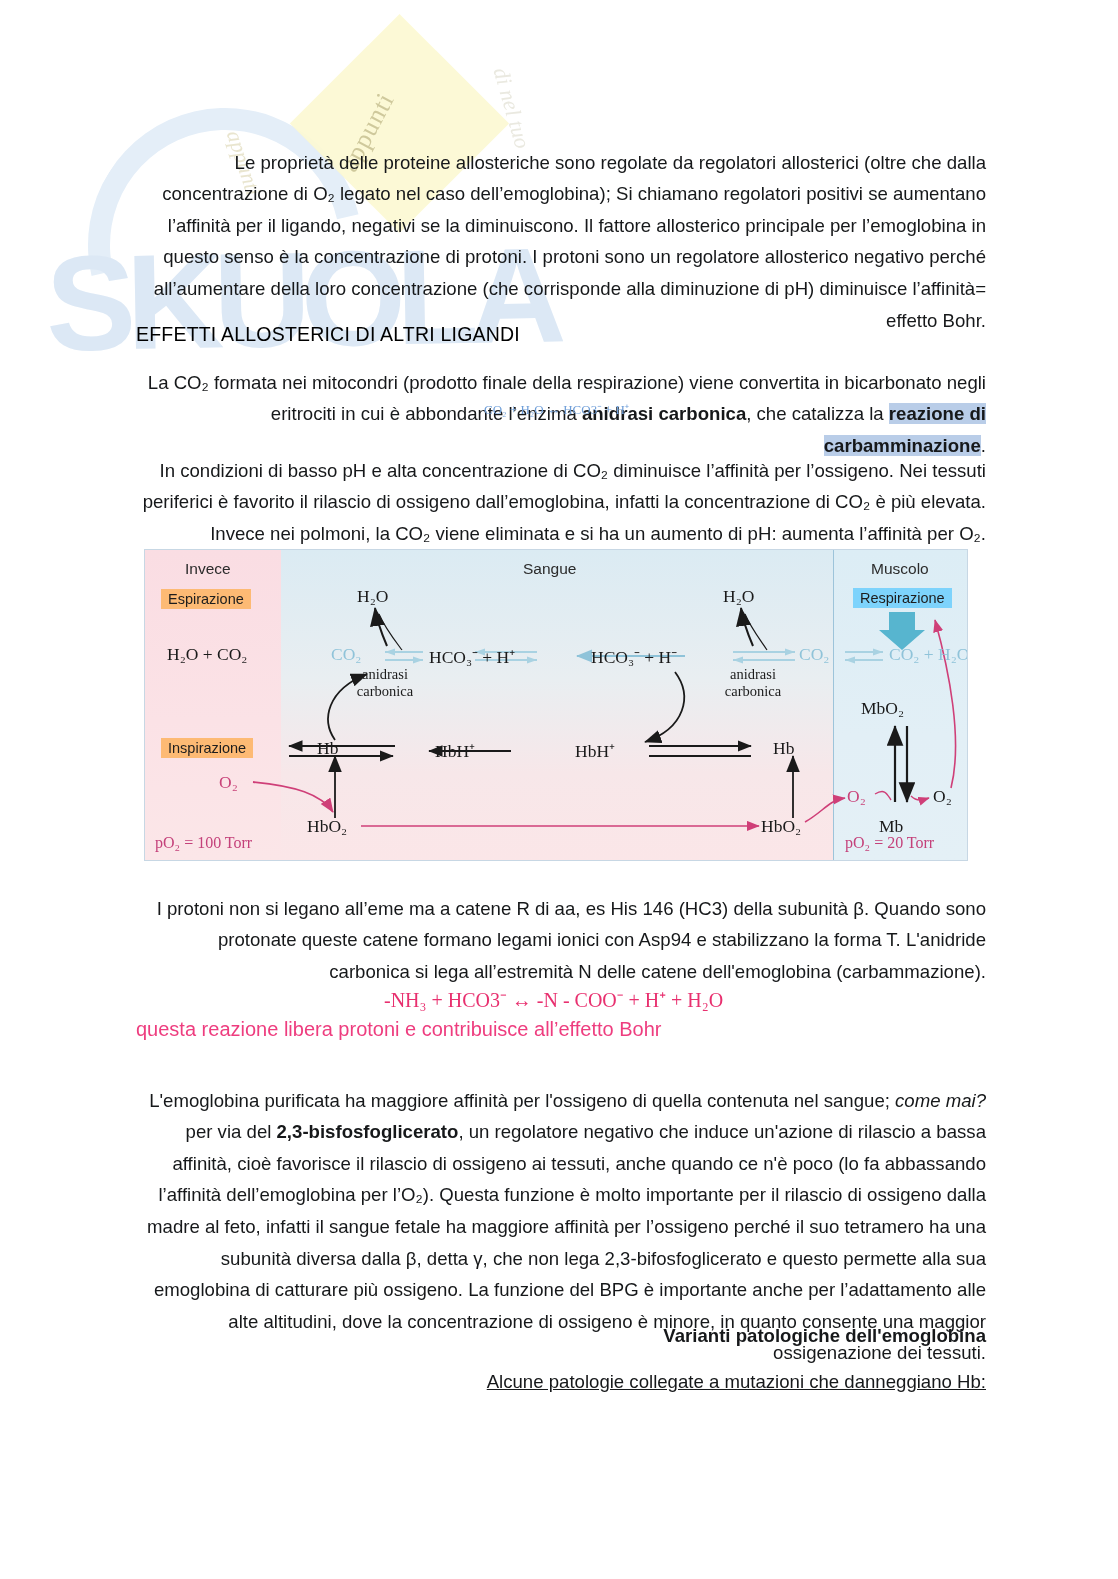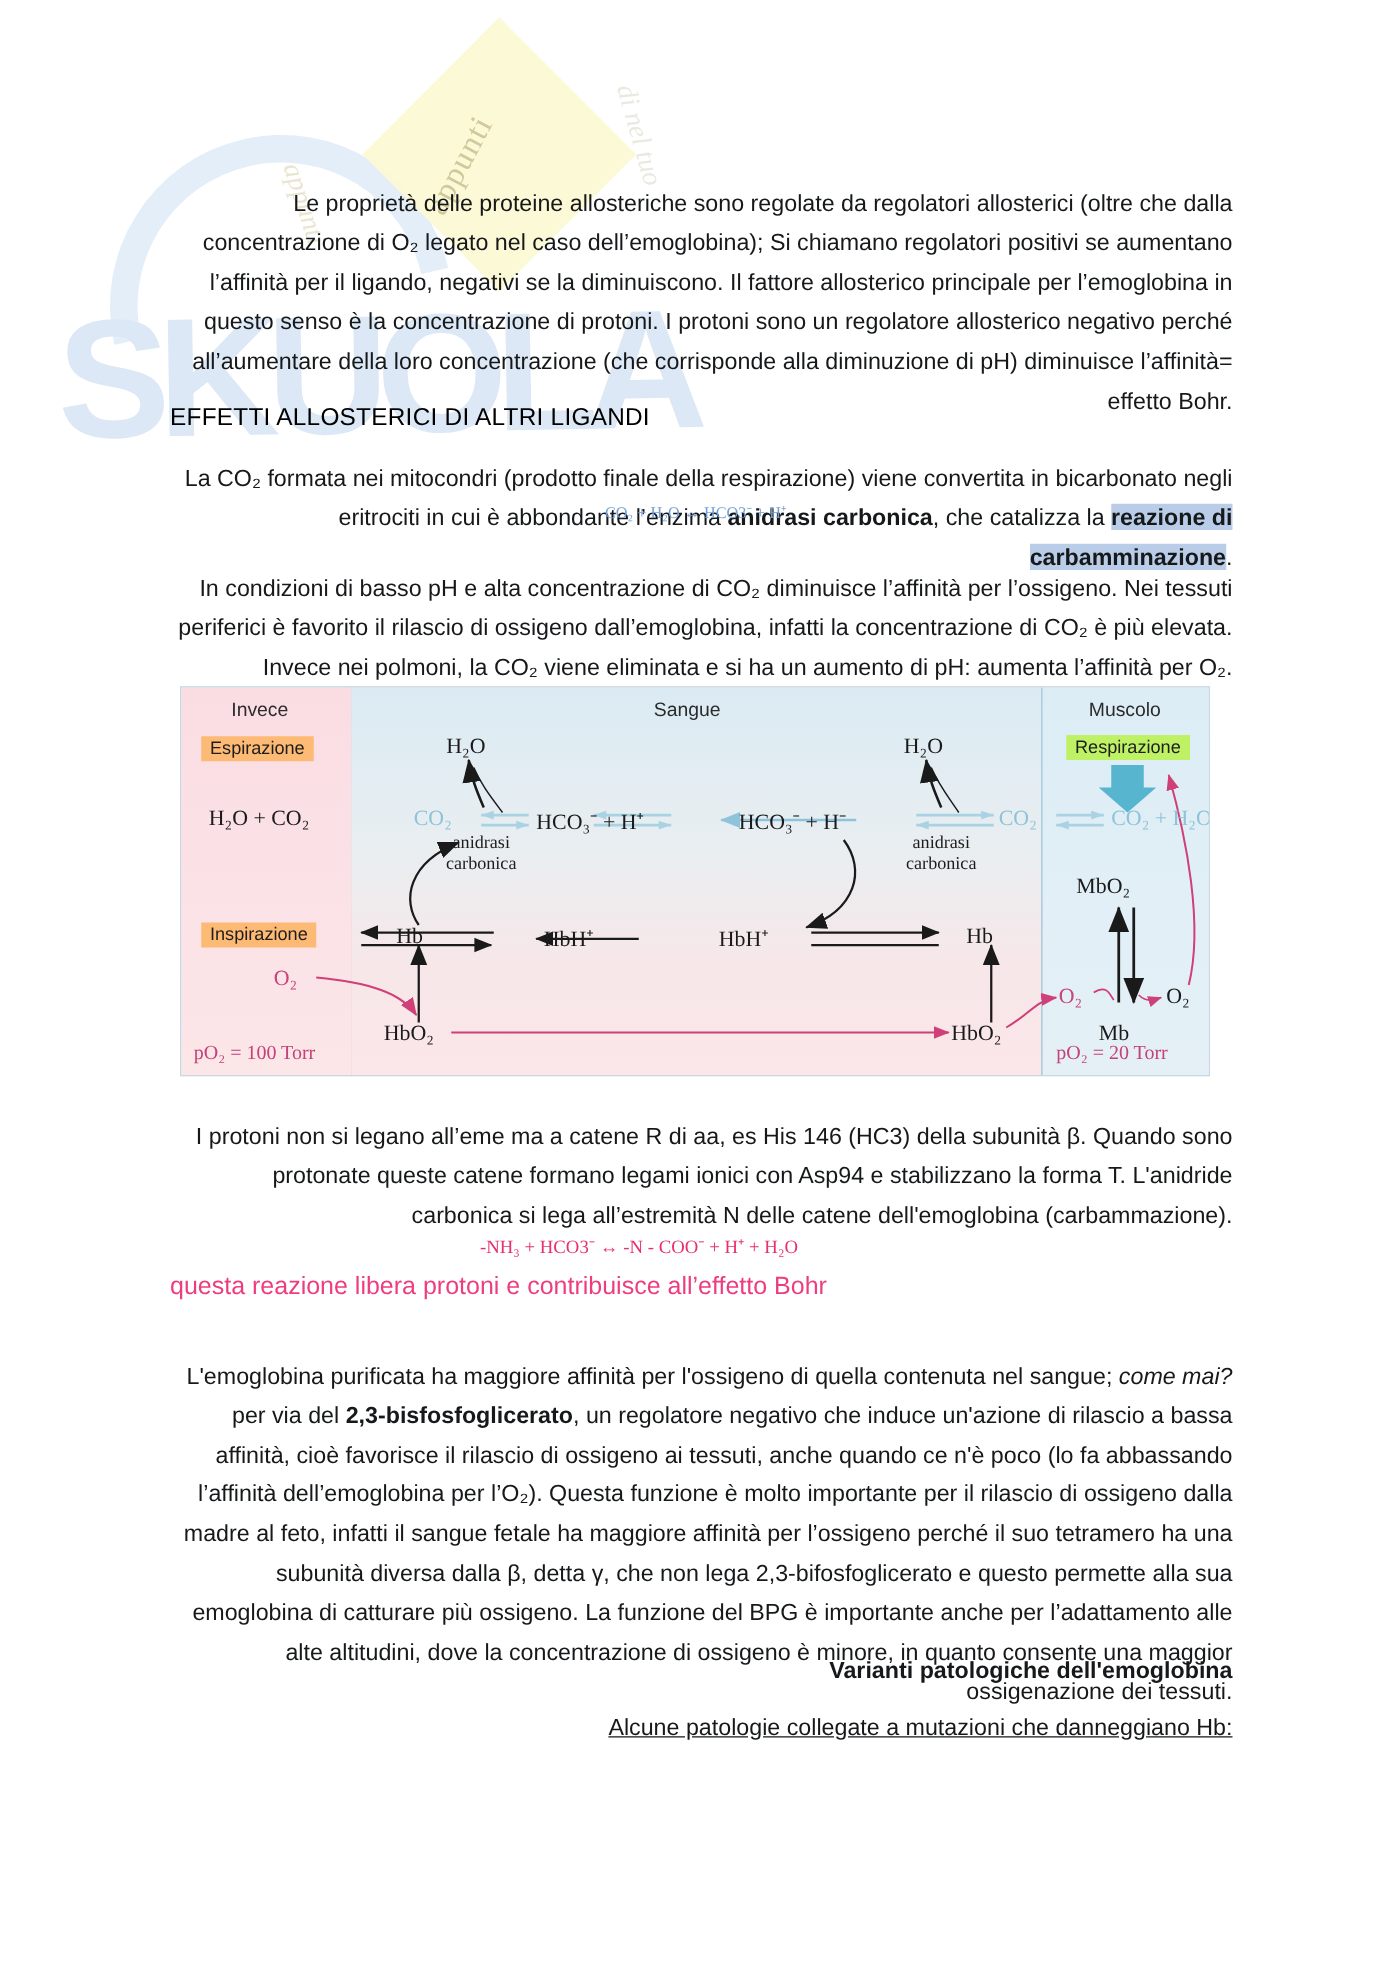--- a/index.html
+++ b/index.html
@@ -123,21 +123,21 @@
   i { font-style: italic; }
   .eq-blue {
     position: absolute;
     font-size: 13px;
     color: #6f9ed8;
     font-family: "Liberation Serif", serif;
     white-space: nowrap;
   }
   .eq-pink {
     position: absolute;
-    font-size: 15px;
+    font-size: 20px;
     color: #e8306f;
     font-family: "Liberation Serif", serif;
     white-space: nowrap;
   }
   .pink-note {
     position: absolute;
     left: 136px;
     font-size: 20px;
     line-height: 30px;
     color: #ee3d7f;
@@ -186,21 +186,21 @@
   }
   .fig-chip {
     position: absolute;
     font-size: 14.5px;
     font-family: "Liberation Sans", sans-serif;
     padding: 2px 7px;
     white-space: nowrap;
     color: #1d1d1d;
   }
   .chip-pink { background: #fdba74; }
-  .chip-blue { background: #bef264; }
+  .chip-blue { background: #7dd3fc; }
   .fig-txt {
     position: absolute;
     font-size: 17.5px;
     color: #1a1a1a;
     white-space: nowrap;
     font-family: "Liberation Serif", serif;
   }
   .fig-txt.blue { color: #8fc3d9; }
   .fig-txt.pinkish { color: #c9447a; }
   .fig-small {

